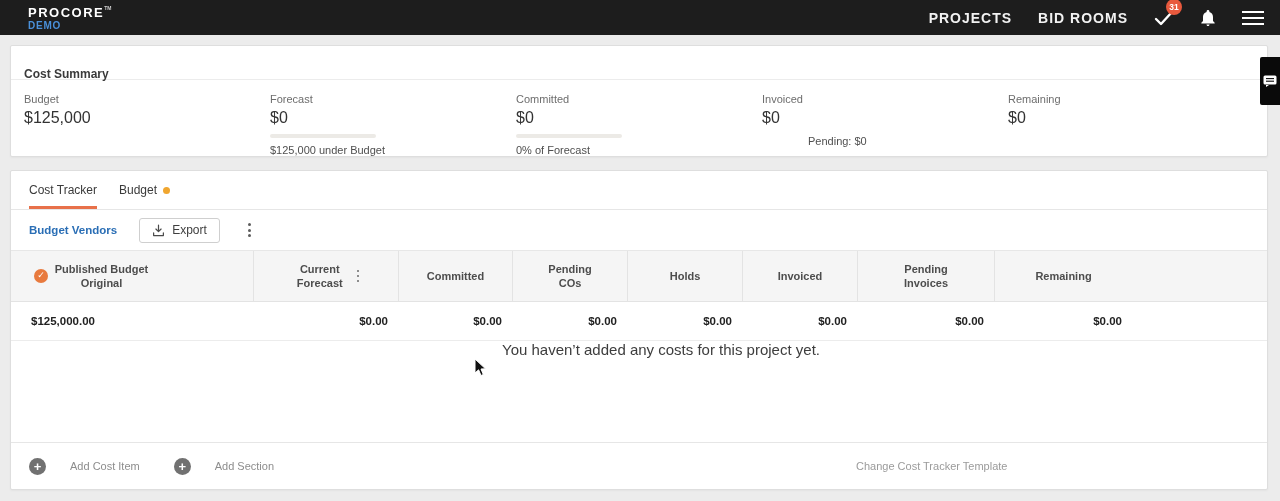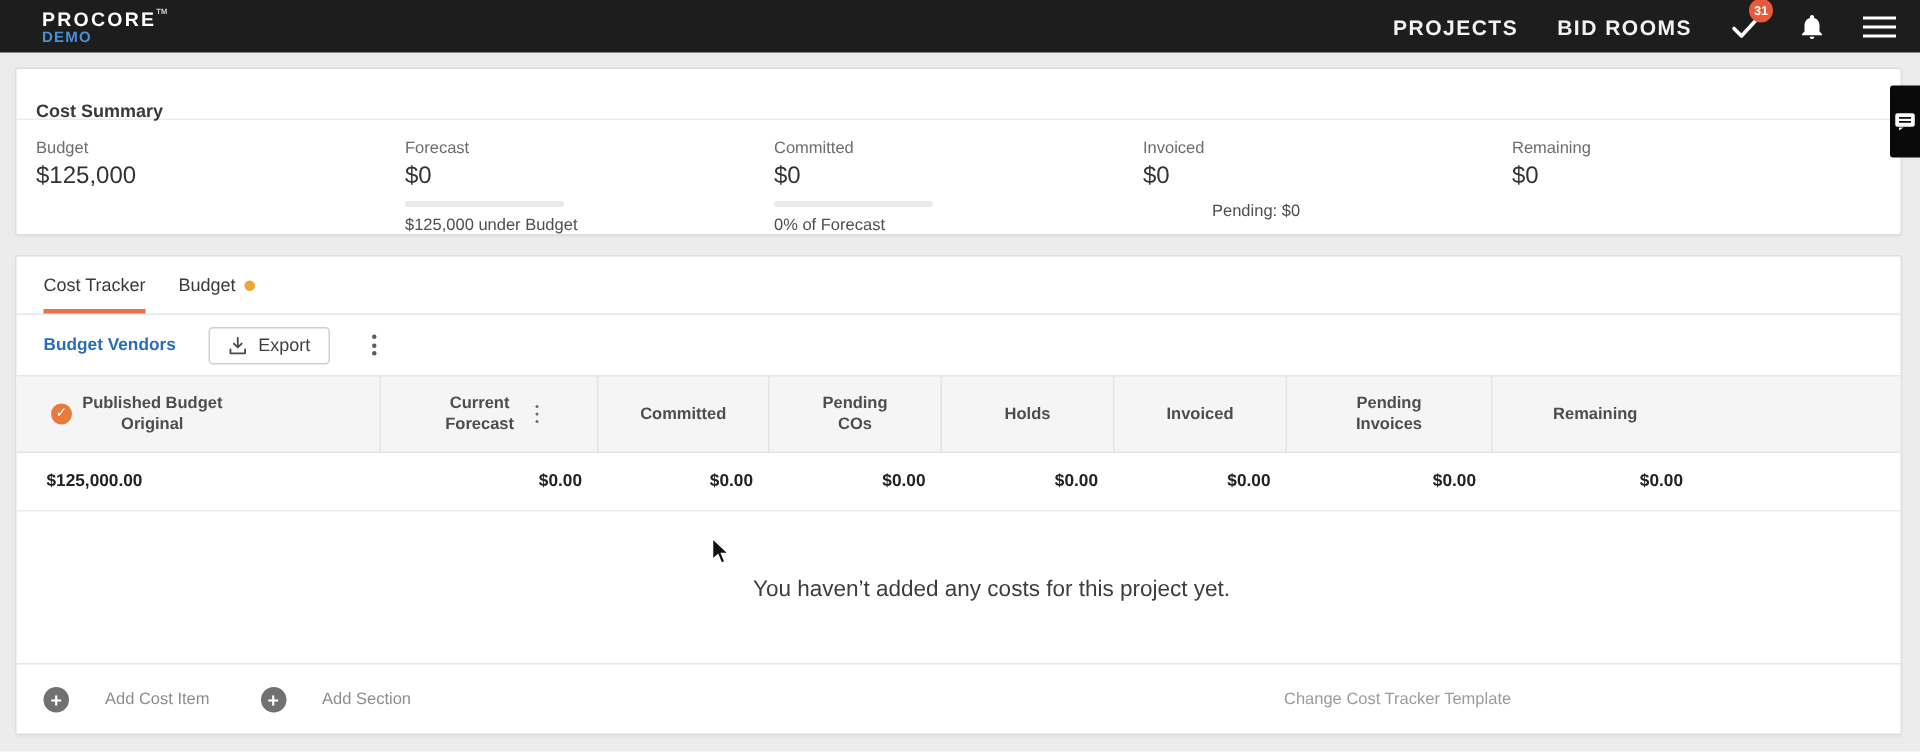--- a/index.html
+++ b/index.html
@@ -110,21 +110,21 @@
   }
   .th .kebab { position:relative; margin-left:4px; padding:2px 3px; }
 
   .total-row { height:39px; border-bottom:1px solid #ececec; }
   .td {
     display:flex; align-items:center; justify-content:flex-end;
     font-size:11.5px; font-weight:bold; color:#222; padding:0 10px;
   }
   .td:first-child { justify-content:flex-start; padding-left:20px; }
 
-  .empty-zone { height:102px; position:relative; display:flex; align-items:center; justify-content:center;padding-left:44px; }
+  .empty-zone { height:102px; position:relative; display:flex; justify-content:center;padding-left:44px; }
   .empty-msg { font-size:15px; color:#3d3d3d; }
   .cursor-arrow { position:absolute; left:463px; top:17px; }
 
   
   .card-footer {
     position:absolute; left:0; right:0; bottom:0; height:47px;
     border-top:1px solid #e6e6e6; display:flex; align-items:center; padding:0 18px; gap:34px;
   }
   .add-btn { display:flex; align-items:center; gap:12px; cursor:pointer; }
   .plus-circle {

